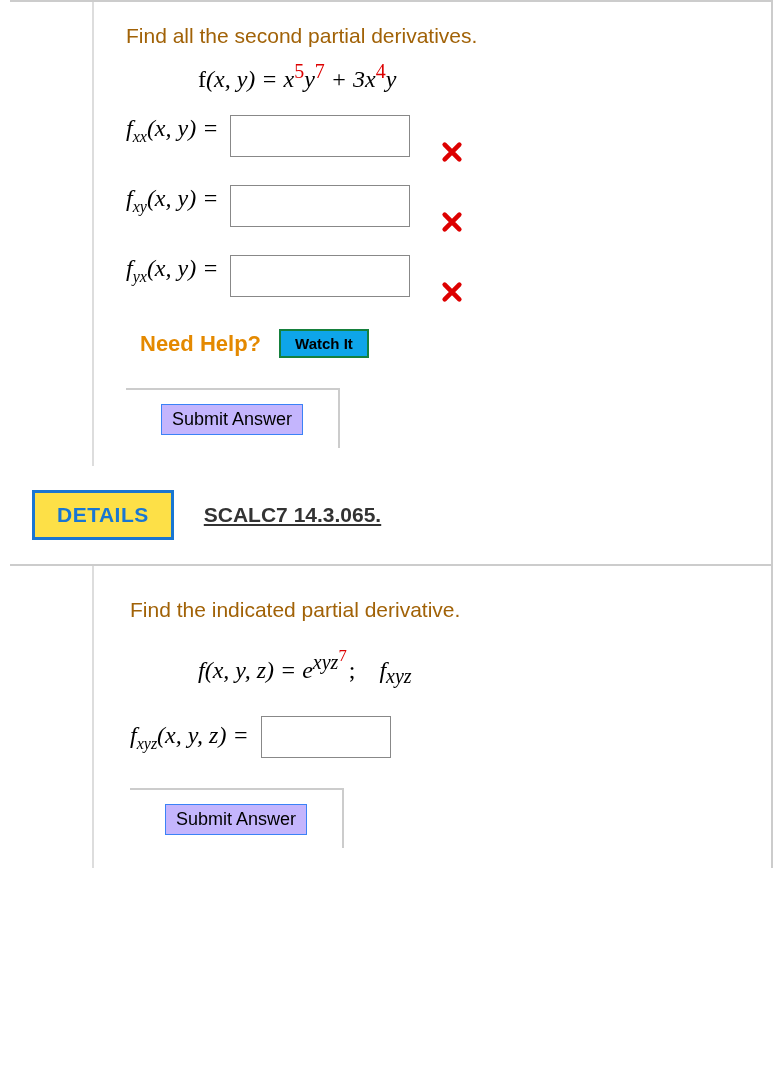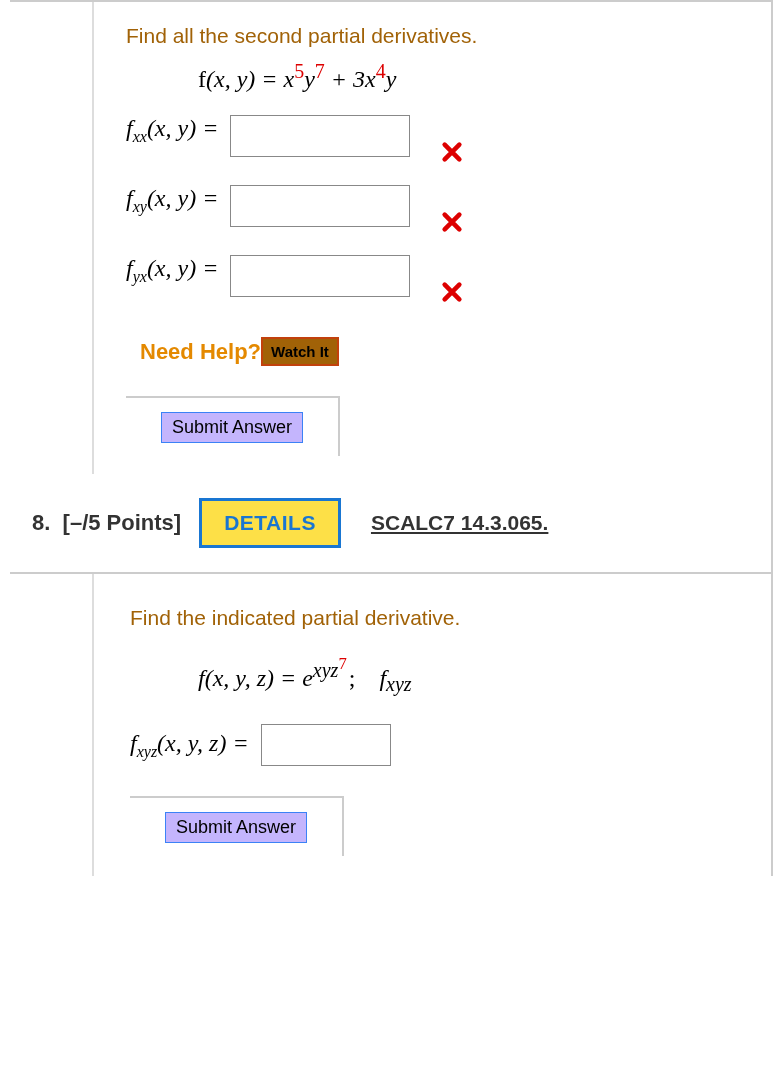--- a/index.html
+++ b/index.html
@@ -58,32 +58,33 @@
   }
   .x-ico {
     position: absolute;
     left: 315px;
     top: 26px;
   }
   .x-ico svg { width: 22px; height: 22px; }
   .need-row {
     display: flex;
     align-items: center;
-    margin: 40px 0 10px 14px;
+    gap: 18px;
+    margin: 32px 0 10px 14px;
   }
   .need-help {
     color: #e48900;
     font-weight: bold;
     font-size: 22px;
     font-family: Arial, sans-serif;
   }
   .watch-btn {
-    background: #a16207;
-    border: 2px solid #c2410c;
-    padding: 4px 8px;
+    background: #0ea5e9;
+    border: 2px solid #15803d;
+    padding: 4px 14px;
     font-size: 15px;
     font-family: Arial, sans-serif;
     font-weight: bold;
     color: #000;
   }
   .divider-zone {
     position: relative;
     height: 78px;
     margin-top: 30px;
   }
@@ -219,24 +220,20 @@
     </div>
 
     <div class="divider-zone">
       <div class="sub-box">
         <button class="submit-btn">Submit Answer</button>
       </div>
     </div>
   </div>
 
   <div class="q-header">
-    <span class="q-num">
-      <span>8.</span>&nbsp;
-      <span>[–/5 Points]</span>
-    </span>
     <button class="details-btn">DETAILS</button>
     <span class="src">SCALC7 14.3.065.</span>
   </div>
 
   <div class="q2-body">
     <div class="prompt">Find the indicated partial derivative.</div>
     <div class="formula2">f(x, y, z) = e<sup>xyz<sup><span class="red">7</span></sup></sup><span class="sep">;</span>&nbsp;&nbsp;&nbsp;f<sub>xyz</sub></div>
 
     <div class="row2">
       <span class="lhs">f<sub>xyz</sub>(x, y, z) =</span>

